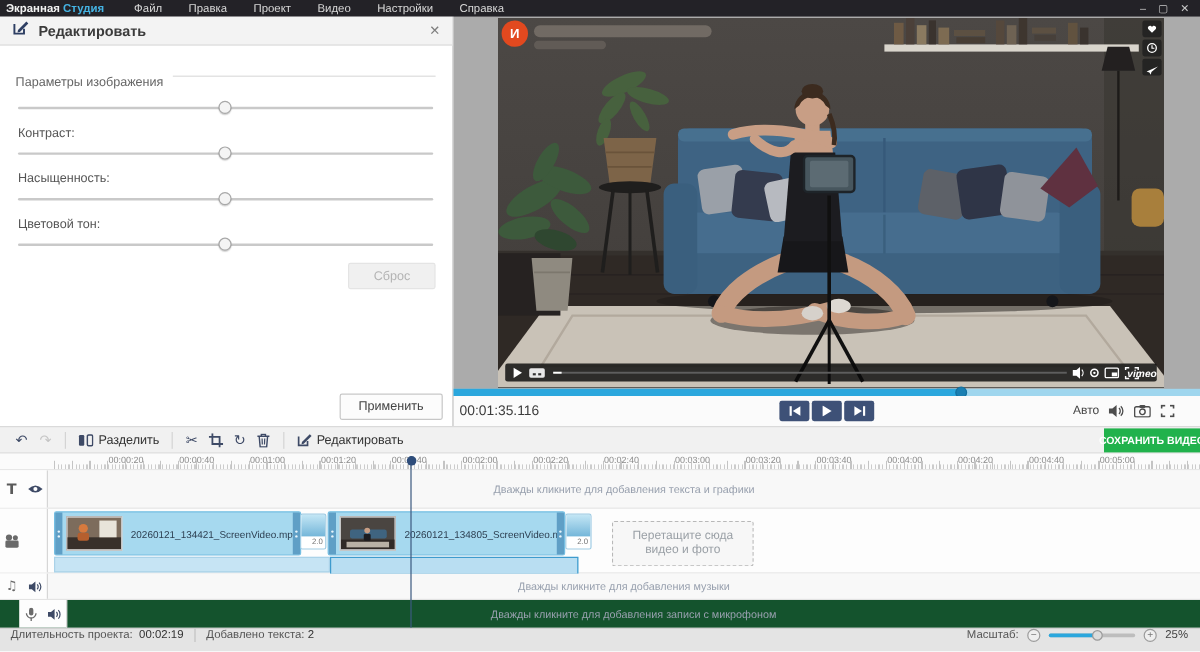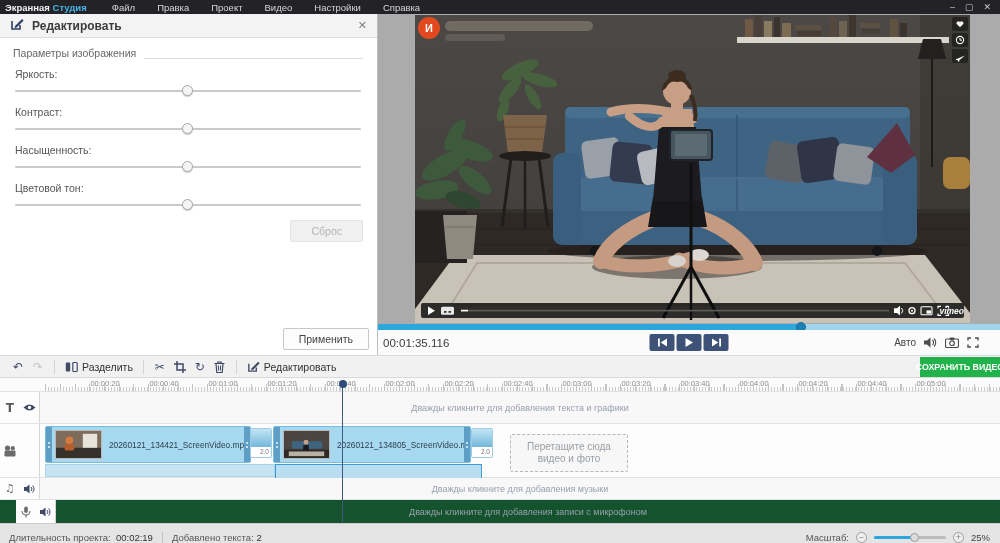--- a/index.html
+++ b/index.html
@@ -18,21 +18,21 @@
   .left-panel { width:378px; flex:none; border-right:1px solid #bfbfbf; background:#fff; display:flex; flex-direction:column; }
   .panel-header { height:24px; flex:none; background:#f3f3f3; border-bottom:1px solid #dcdcdc; display:flex; align-items:center; padding:0 10px; gap:8px; }
   .panel-title { font-size:12px; font-weight:bold; color:#3b3b3b; }
   .panel-close { margin-left:auto; color:#7e7e7e; font-size:11px; cursor:pointer; }
   .panel-body { flex:1; display:flex; position:relative; }
   .tabs { width:115px; flex:none; border-right:1px solid #e3e3e3; background:#fff; }
   .tab { height:22px; line-height:21px; padding-left:10px; font-size:10.5px; color:#4a4a4a; border-bottom:1px solid #ececec; position:relative; background:#fcfcfc; cursor:pointer; white-space:nowrap; }
   .tab.active { background:#14a2d6; color:#fff; border-bottom-color:#14a2d6; }
   .tab.active::after { content:""; position:absolute; right:-6px; top:50%; margin-top:-6px; border-left:6px solid #14a2d6; border-top:6px solid transparent; border-bottom:6px solid transparent; z-index:3; }
   .panel-content { flex:1; padding:9px 14px 0 13px; position:relative; }
-  .section-head { display:flex; align-items:flex-end; gap:8px; font-size:10.5px; color:#666; margin:0 0 9px 0; }
+  .section-head { display:flex; align-items:flex-start; gap:8px; font-size:10.5px; color:#666; margin:16px 0 9px 0; }
   .section-head::after { content:""; flex:1; height:1px; background:#dcdcdc; }
   .slider-label { font-size:10.5px; color:#555; display:block; margin:0 0 5px 2px; }
   .param-slider { position:relative; height:12px; margin:0 2px 9px 2px; cursor:pointer; }
   .slider-track { position:absolute; left:0; right:0; top:5px; height:2px; background:#c9c9c9; border-radius:1px; }
   .slider-handle { position:absolute; left:50%; top:0; width:11px; height:11px; margin-left:-6px; border-radius:50%; background:#f4f4f4; border:1px solid #a8a8a8; box-shadow:0 1px 1px rgba(0,0,0,.18); }
   .reset-row { display:flex; justify-content:flex-end; margin-top:3px; }
   .reset-btn { background:#f0f0f0; color:#b3b3b3; font-size:10.5px; padding:4px 20px; border:1px solid #e4e4e4; border-radius:2px; cursor:default; }
   .apply-btn { position:absolute; right:8px; bottom:5px; background:#fcfcfc; border:1px solid #c7c7c7; border-radius:2px; font-size:10.5px; color:#444; padding:4px 15px; cursor:pointer; }
 
   
@@ -89,21 +89,21 @@
   .transition .timg { height:18px; background:linear-gradient(#c3e6f5,#74b6d9); }
   .transition .tlbl { font-size:6.5px; color:#777; text-align:right; padding-right:2px; line-height:10px; }
   .subbar { position:absolute; cursor:pointer; }
   .subbar.one { top:40px; left:5px; width:230px; height:13px; background:#c6e4f4; border:1px solid #aad2e8; }
   .subbar.two { top:40px; left:235px; width:207px; height:15px; background:#b9def2; border:1px solid #3e9bce; }
   .dropzone { position:absolute; left:470px; top:10px; width:118px; height:38px; border:1px dashed #b8b8b8; border-radius:2px; background:#f7f7f7; display:flex; flex-direction:column; align-items:center; justify-content:center; font-size:10px; color:#9aa0a6; line-height:1.25; cursor:pointer; }
   .playhead { position:absolute; left:342px; top:2px; bottom:0; width:0; border-left:1px solid #3d5a80; z-index:6; cursor:ew-resize; }
   .playhead::before { content:""; position:absolute; top:0; left:-4.5px; width:8px; height:8px; border-radius:50%; background:#2e4d7b; }
 
   
-  .statusbar { height:20px; flex:none; background:#e4e4e4; border-top:1px solid #cccccc; display:flex; align-items:flex-end; font-size:9.5px; color:#555; padding:0 9px; gap:9px; }
+  .statusbar { height:20px; flex:none; background:#e4e4e4; border-top:1px solid #cccccc; display:flex; align-items:flex-start; font-size:9.5px; color:#555; padding:0 9px; gap:9px; }
   .sb-sep { width:1px; height:11px; background:#c2c2c2; }
   .sb-item b { font-weight:normal; color:#333; }
   .sb-right { margin-left:auto; display:flex; align-items:center; gap:7px; }
   .circle-btn { width:11px; height:11px; border:1px solid #9c9c9c; border-radius:50%; color:#777; font-size:8.5px; line-height:8.5px; text-align:center; cursor:pointer; background:#efefef; }
   .zoom-slider { width:72px; height:9px; position:relative; cursor:pointer; }
   .zs-track { position:absolute; top:3px; left:0; right:0; height:3px; background:#bdbdbd; border-radius:2px; }
   .zs-fill { position:absolute; top:3px; left:0; width:55%; height:3px; background:#2ba7dd; border-radius:2px; }
   .zs-handle { position:absolute; top:0; left:55%; width:9px; height:9px; margin-left:-4px; background:#dcdcdc; border:1px solid #9a9a9a; border-radius:50%; }
   .zoom-val { color:#444; min-width:20px; }
 </style>
@@ -139,21 +139,20 @@
         </span>
         <span class="panel-title">Редактировать</span>
         <span class="panel-close">✕</span>
       </div>
       <div class="panel-body">
         <div class="panel-content">
           <div class="section-head">
               <span>Параметры изображения</span>
             </div>
 
-          <span class="slider-label">Яркость:</span>
           <div class="param-slider">
             <div class="slider-track"></div>
             <div class="slider-handle" style="left: 50%;"></div>
           </div>
 
           <span class="slider-label">Контраст:</span>
           <div class="param-slider">
             <div class="slider-track"></div>
             <div class="slider-handle" style="left: 50%;"></div>
           </div>

